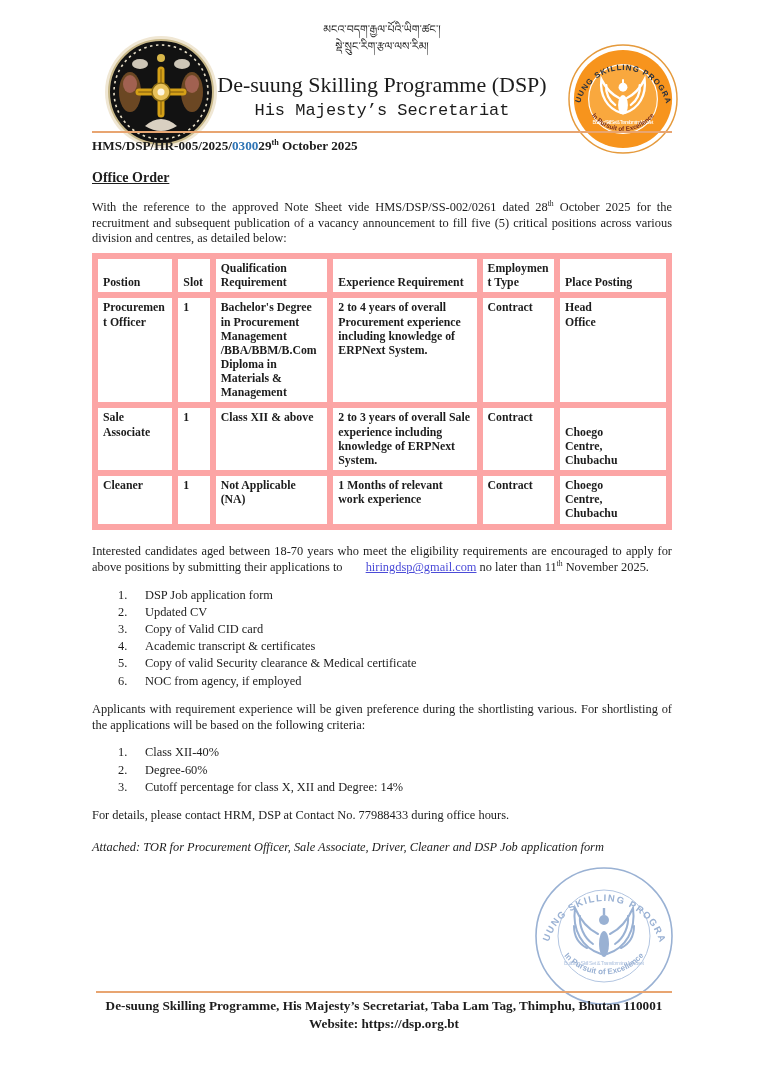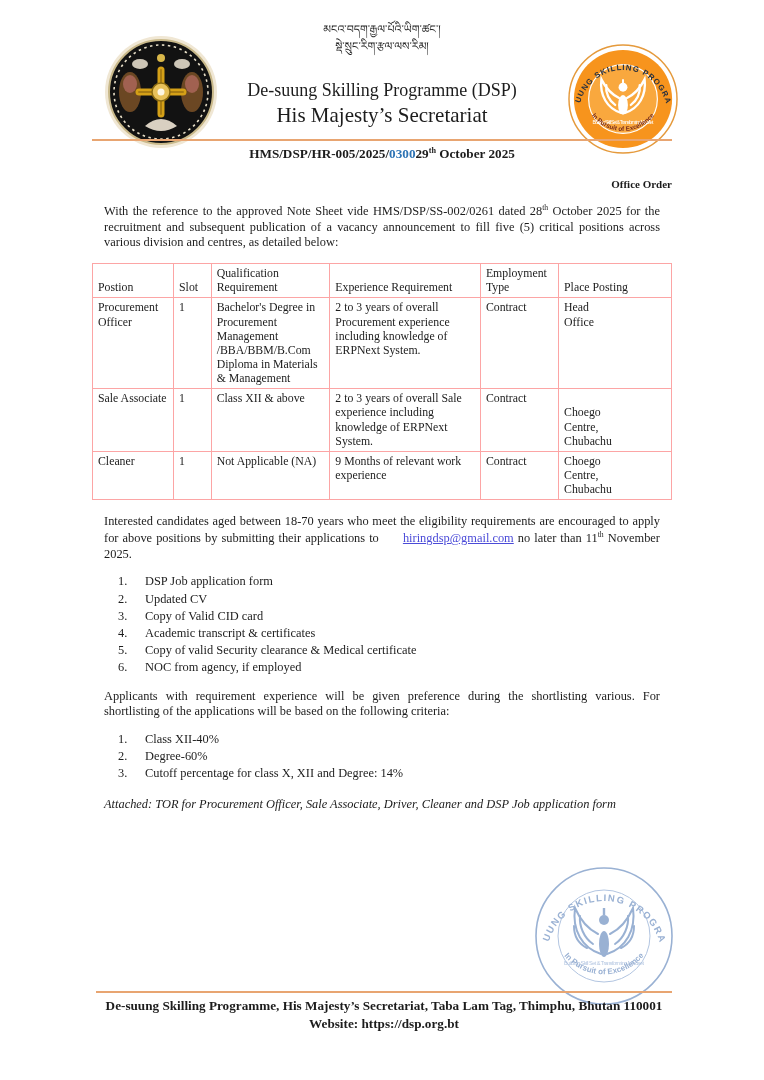--- a/index.html
+++ b/index.html
@@ -8,45 +8,45 @@
     background:#ffffff; overflow:hidden;
     font-family:"Liberation Serif", serif; color:#1c1c1c;
   }
   .content { padding:0 92px; position:relative; }
 
   
   .emblem-left { position:absolute; left:103px; top:34px; width:116px; height:116px; }
   .logo-right  { position:absolute; left:568px; top:44px; width:110px; height:110px; }
   .header-center { text-align:center; padding-top:22px; }
   .dz-line { font-size:11px; line-height:1.5; color:#222; font-family:"DejaVu Sans", sans-serif; }
-  .org-name { font-size:18px; margin-top:24px; line-height:1.3; }
-  .org-sub  { font-size:21px; line-height:1.3; }
+  .org-name { font-size:22px; margin-top:16px; line-height:1.3; }
+  .org-sub  { font-size:17px; line-height:1.3;font-family:Liberation Mono, monospace; }
 
   .rule-orange { border:none; border-top:2px solid var(--rule_orange,#e8a571); margin:9px 0 0 0; }
 
-  .ref-row { display:flex; justify-content:center; font-weight:bold; font-size:13.2px; margin-top:5px; }
+  .ref-row { display:flex; justify-content:flex-start; font-weight:bold; font-size:13.2px; margin-top:5px; }
   .ref-blue { color:var(--ref_blue,#2e74b5); }
   sup { font-size:0.62em; }
 
-  .doc-title { text-align:right; font-weight:bold; font-size:11px; margin-top:16px; }
-
-  .para { font-size:12.4px; line-height:1.26; text-align:justify; margin:12px; }
+  .doc-title { text-align:left; font-weight:bold; font-size:14px; margin-top:16px;text-decoration:underline; }
+
+  .para { font-size:12.4px; line-height:1.26; text-align:justify; margin:0; }
   .para.intro { margin-top:13px; }
   .para.apply { margin-top:14px; }
   .para.shortlist { margin-top:14px; }
   .para.contact { margin-top:14px; text-align:left; }
   .para.attached { margin-top:16px; font-style:italic; text-align:left; }
 
   a.email-link { color:var(--link_blue,#4b4bd8); text-decoration:underline;padding-left:20px; }
 
   
   table.positions { border-collapse:collapse; width:100%; margin-top:6px; font-size:11.8px; table-layout:fixed; }
   table.positions th, table.positions td {
-    border:1px solid #fca5a5; padding:2px 5px 3px 5px; text-align:left;
-    font-weight:normal; line-height:1.2; vertical-align:top; word-wrap:break-word;
+    border:6px solid #fca5a5; padding:2px 5px 3px 5px; text-align:left;
+    font-weight:bold; line-height:1.2; vertical-align:top; word-wrap:break-word;
   }
   table.positions th { vertical-align:bottom; }
   .col-position {width:14%;} .col-slot {width:6.5%;} .col-qual {width:20.5%;}
   .col-exp {width:26%;} .col-emp {width:13.5%;} .col-place {width:19.5%;}
   td.slot { text-align:right; padding-right:7px; }
   td.place { white-space:pre-line; line-height:1.15; }
 
   
   .num-list { margin-top:12px; }
   .num-item { display:flex; font-size:12.4px; line-height:1.18; padding-left:26px; margin-bottom:2.5px; }
@@ -155,41 +155,41 @@
         <th>Slot</th>
         <th>Qualification Requirement</th>
         <th>Experience Requirement</th>
         <th>Employment Type</th>
         <th>Place Posting</th>
       </tr>
       <tr>
         <td>Procurement Officer</td>
         <td class="slot">1</td>
         <td>Bachelor's Degree in Procurement Management /BBA/BBM/B.Com Diploma in Materials &amp; Management</td>
-        <td>2 to 3 years of overall Procurement experience including knowledge of ERPNext System.</td>
+        <td>2 to 4 years of overall Procurement experience including knowledge of ERPNext System.</td>
         <td>Contract</td>
         <td class="place">Head
 Office</td>
       </tr>
       <tr>
         <td>Sale Associate</td>
         <td class="slot">1</td>
         <td>Class XII &amp; above</td>
         <td>2 to 3 years of overall Sale experience including knowledge of ERPNext System.</td>
         <td>Contract</td>
         <td class="place">
 Choego
 Centre,
 Chubachu</td>
       </tr>
       <tr>
         <td>Cleaner</td>
         <td class="slot">1</td>
         <td>Not Applicable (NA)</td>
-        <td>9 Months of relevant work experience</td>
+        <td>1 Months of relevant work experience</td>
         <td>Contract</td>
         <td class="place">Choego
 Centre,
 Chubachu</td>
       </tr>
     </tbody>
       </table>
 
     <p class="para apply"><span>Interested candidates aged between 18-70 years who meet the eligibility requirements are encouraged to apply for above positions by submitting their applications to </span><a class="email-link" href="#">hiringdsp@gmail.com</a><span> no later than 11</span><sup>th</sup><span> November 2025.</span></p>
 
@@ -230,20 +230,21 @@
       <div class="num-item">
           <span class="num">2.</span>
           <span>Degree-60%</span>
         </div>
       <div class="num-item">
           <span class="num">3.</span>
           <span>Cutoff percentage for class X, XII and Degree: 14%</span>
         </div>
     </div>
 
+    <p class="para contact">For details, please contact HRM, DSP at Contact No. 77988433 during office hours.</p>
 
     <p class="para attached">Attached: TOR for Procurement Officer, Sale Associate, Driver, Cleaner and DSP Job application form</p>
   </div>
 
   <div class="stamp">
     <svg viewBox="0 0 144 144" width="144" height="144">
       <circle cx="72" cy="72" r="68" fill="none" stroke="#8fa9cf" stroke-width="1.6"></circle>
       <circle cx="72" cy="72" r="46" fill="none" stroke="#a9bedd" stroke-width="1"></circle>
       <defs>
         <path id="stampArcTop" d="M 16,80 A 58,58 0 0 1 128,80" fill="none"></path>

